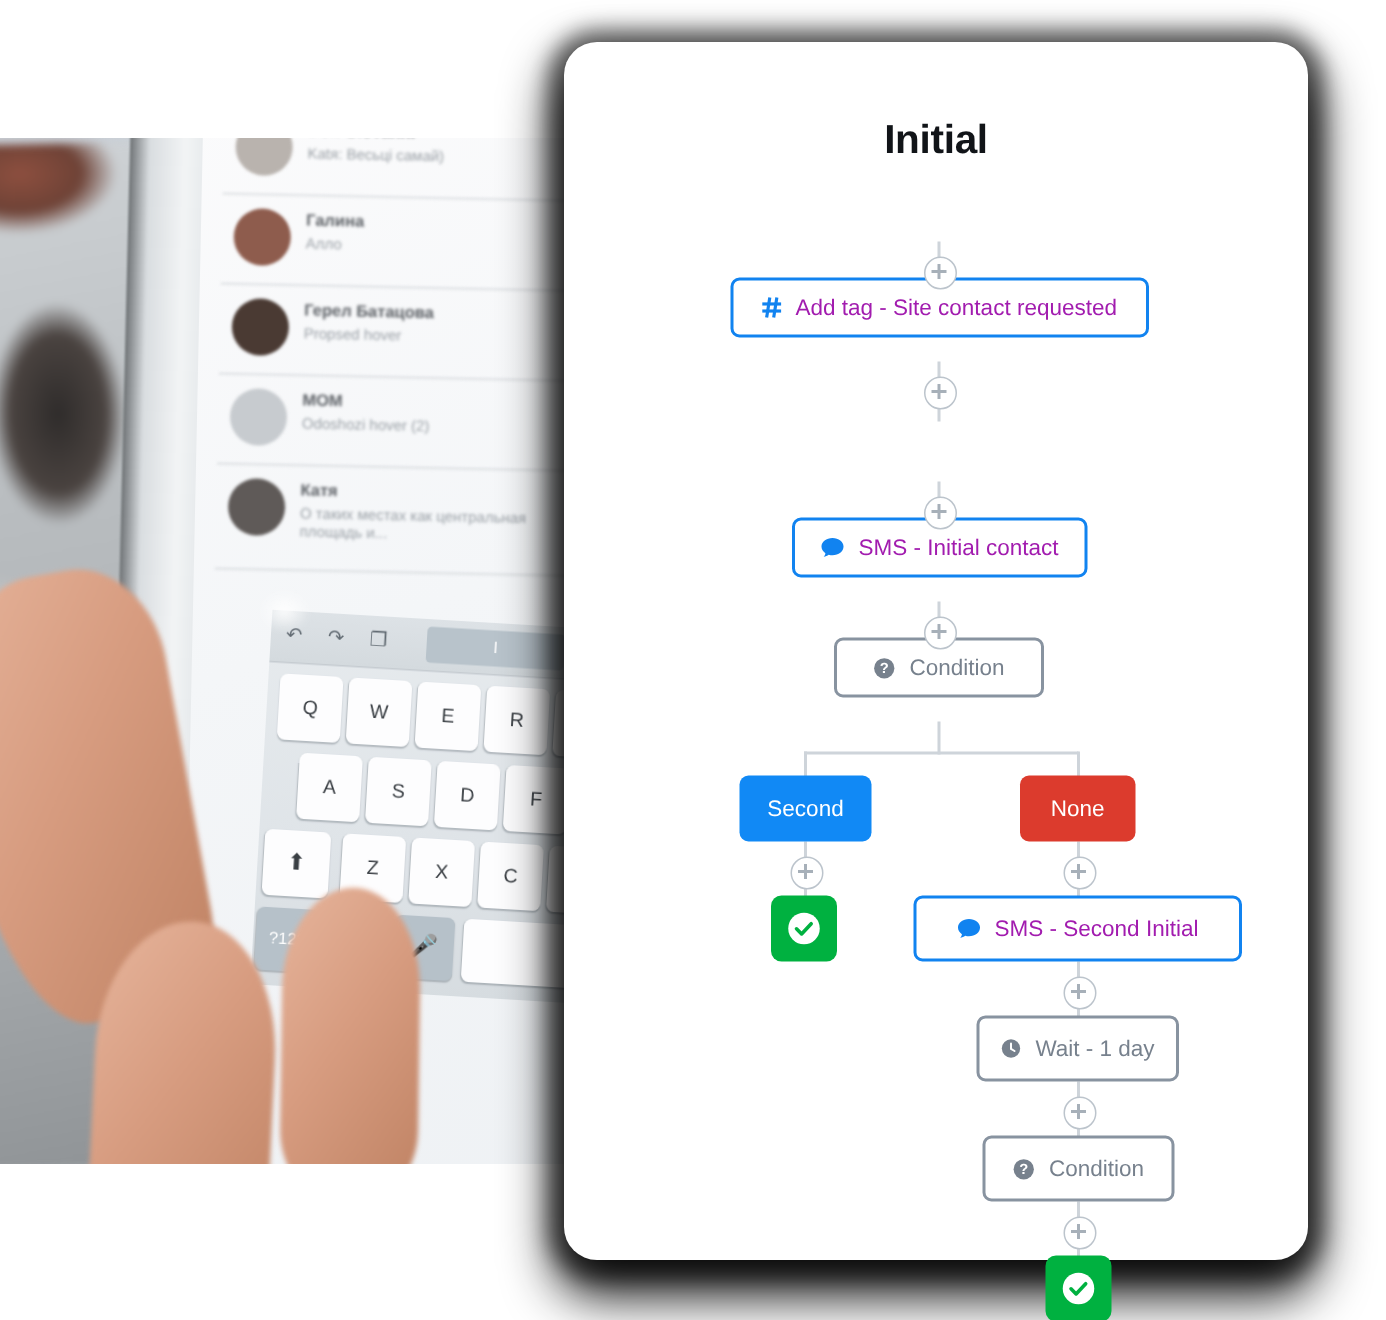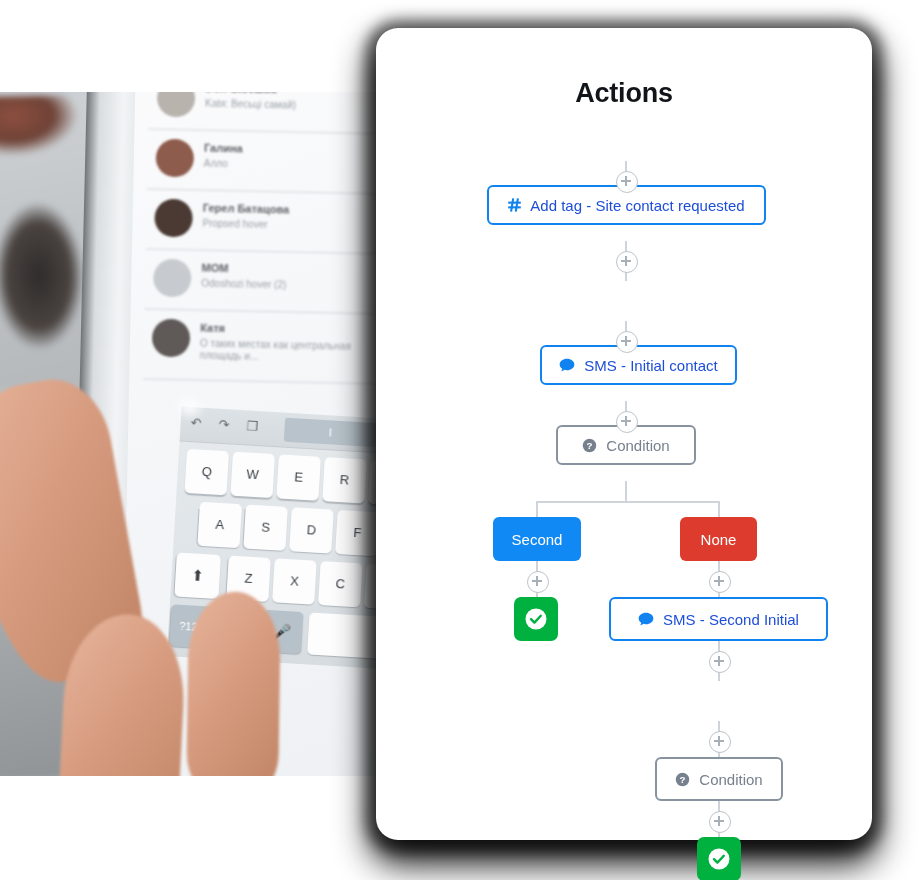--- a/index.html
+++ b/index.html
@@ -187,21 +187,21 @@
   .node .lbl { display: inline-block; }
   .node .ico {
     display: inline-flex;
     align-items: center;
     justify-content: center;
     margin-right: 9px;
   }
 
   .node.blue {
     border: 2px solid #1183f0;
-    color: #1d4ed8;
+    color: #a21caf;
   }
   .node.blue .ico { color: #1183f0; }
 
   .node.gray {
     border: 2px solid #8893a0;
     color: #77818d;
   }
   .node.gray .ico { color: #77818d; }
 
   .node.solid-blue {
@@ -335,21 +335,21 @@
       </div>
 
       <div class="ph-finger a"></div>
       <div class="ph-finger b"></div>
       <div class="ph-finger c"></div>
     </div>
   </div>
 
   <div id="card">
 
-    <h1 id="card-title">Actions</h1>
+    <h1 id="card-title">Initial</h1>
 
     <div id="flow">
 
       <div class="vline" style="left:249px; top:52px;  height:40px;"></div>
       <div class="vline" style="left:249px; top:132px; height:40px;"></div>
       <div class="vline" style="left:249px; top:212px; height:40px;"></div>
       <div class="vline" style="left:249px; top:292px; height:40px;"></div>
 
       <div class="vline" style="left:249px; top:372px; height:22px;"></div>
       <div class="hline" style="left:160px; top:392px; width:183px;"></div>
@@ -381,21 +381,21 @@
               <rect x="0.2" y="8.3" width="12.6" height="2.1"></rect>
               <rect x="3.1" y="0.3" width="2.1" height="13.4" transform="rotate(9 4.15 7)"></rect>
               <rect x="7.8" y="0.3" width="2.1" height="13.4" transform="rotate(9 8.85 7)"></rect>
             </g>
           </svg>
         </span>
         <span class="lbl">Add tag - Site contact requested</span>
       </div>
 
 
-      <div class="node blue" style="left:164px; top:236px; width:197px; height:40px;">
+      <div class="node blue" style="left:152px; top:236px; width:197px; height:40px;">
         <span class="ico">
           <svg class="svgico" width="16" height="14" viewBox="0 0 18 16" aria-hidden="true">
             <path fill="currentColor" d="M9 0.8C4.3 0.8 0.6 3.7 0.6 7.3c0 2 1.2 3.8 3 5 -0.1 1-0.6 2-1.3 2.7 1.4-0.1 2.8-0.7 3.8-1.5 0.9 0.3 1.9 0.4 2.9 0.4 4.7 0 8.4-2.9 8.4-6.6S13.7 0.8 9 0.8z"></path>
           </svg>
         </span>
         <span class="lbl">SMS - Initial contact</span>
       </div>
 
       <div class="node gray" style="left:180px; top:316px; width:140px; height:40px;">
         <span class="ico">
@@ -426,20 +426,29 @@
 
       <div class="node blue" style="left:233px; top:488px; width:219px; height:44px;">
         <span class="ico">
           <svg class="svgico" width="16" height="14" viewBox="0 0 18 16" aria-hidden="true">
             <path fill="currentColor" d="M9 0.8C4.3 0.8 0.6 3.7 0.6 7.3c0 2 1.2 3.8 3 5 -0.1 1-0.6 2-1.3 2.7 1.4-0.1 2.8-0.7 3.8-1.5 0.9 0.3 1.9 0.4 2.9 0.4 4.7 0 8.4-2.9 8.4-6.6S13.7 0.8 9 0.8z"></path>
           </svg>
         </span>
         <span class="lbl">SMS - Second Initial</span>
       </div>
 
+      <div class="node gray" style="left:275px; top:568px; width:135px; height:44px;">
+        <span class="ico">
+          <svg class="svgico" width="14" height="14" viewBox="0 0 16 16" aria-hidden="true">
+            <circle cx="8" cy="8" r="7" fill="currentColor"></circle>
+            <path d="M8 4.2v4.1l2.7 1.6" stroke="#ffffff" stroke-width="1.5" fill="none" stroke-linecap="round"></path>
+          </svg>
+        </span>
+        <span class="lbl">Wait - 1 day</span>
+      </div>
 
       <div class="node gray" style="left:279px; top:648px; width:128px; height:44px;">
         <span class="ico">
           <svg class="svgico" width="15" height="15" viewBox="0 0 16 16" aria-hidden="true">
             <circle cx="8" cy="8" r="7.2" fill="currentColor"></circle>
             <text x="8" y="11.6" text-anchor="middle" font-family="Liberation Sans, sans-serif" font-size="10.5" font-weight="bold" fill="#ffffff">?</text>
           </svg>
         </span>
         <span class="lbl">Condition</span>
       </div>

